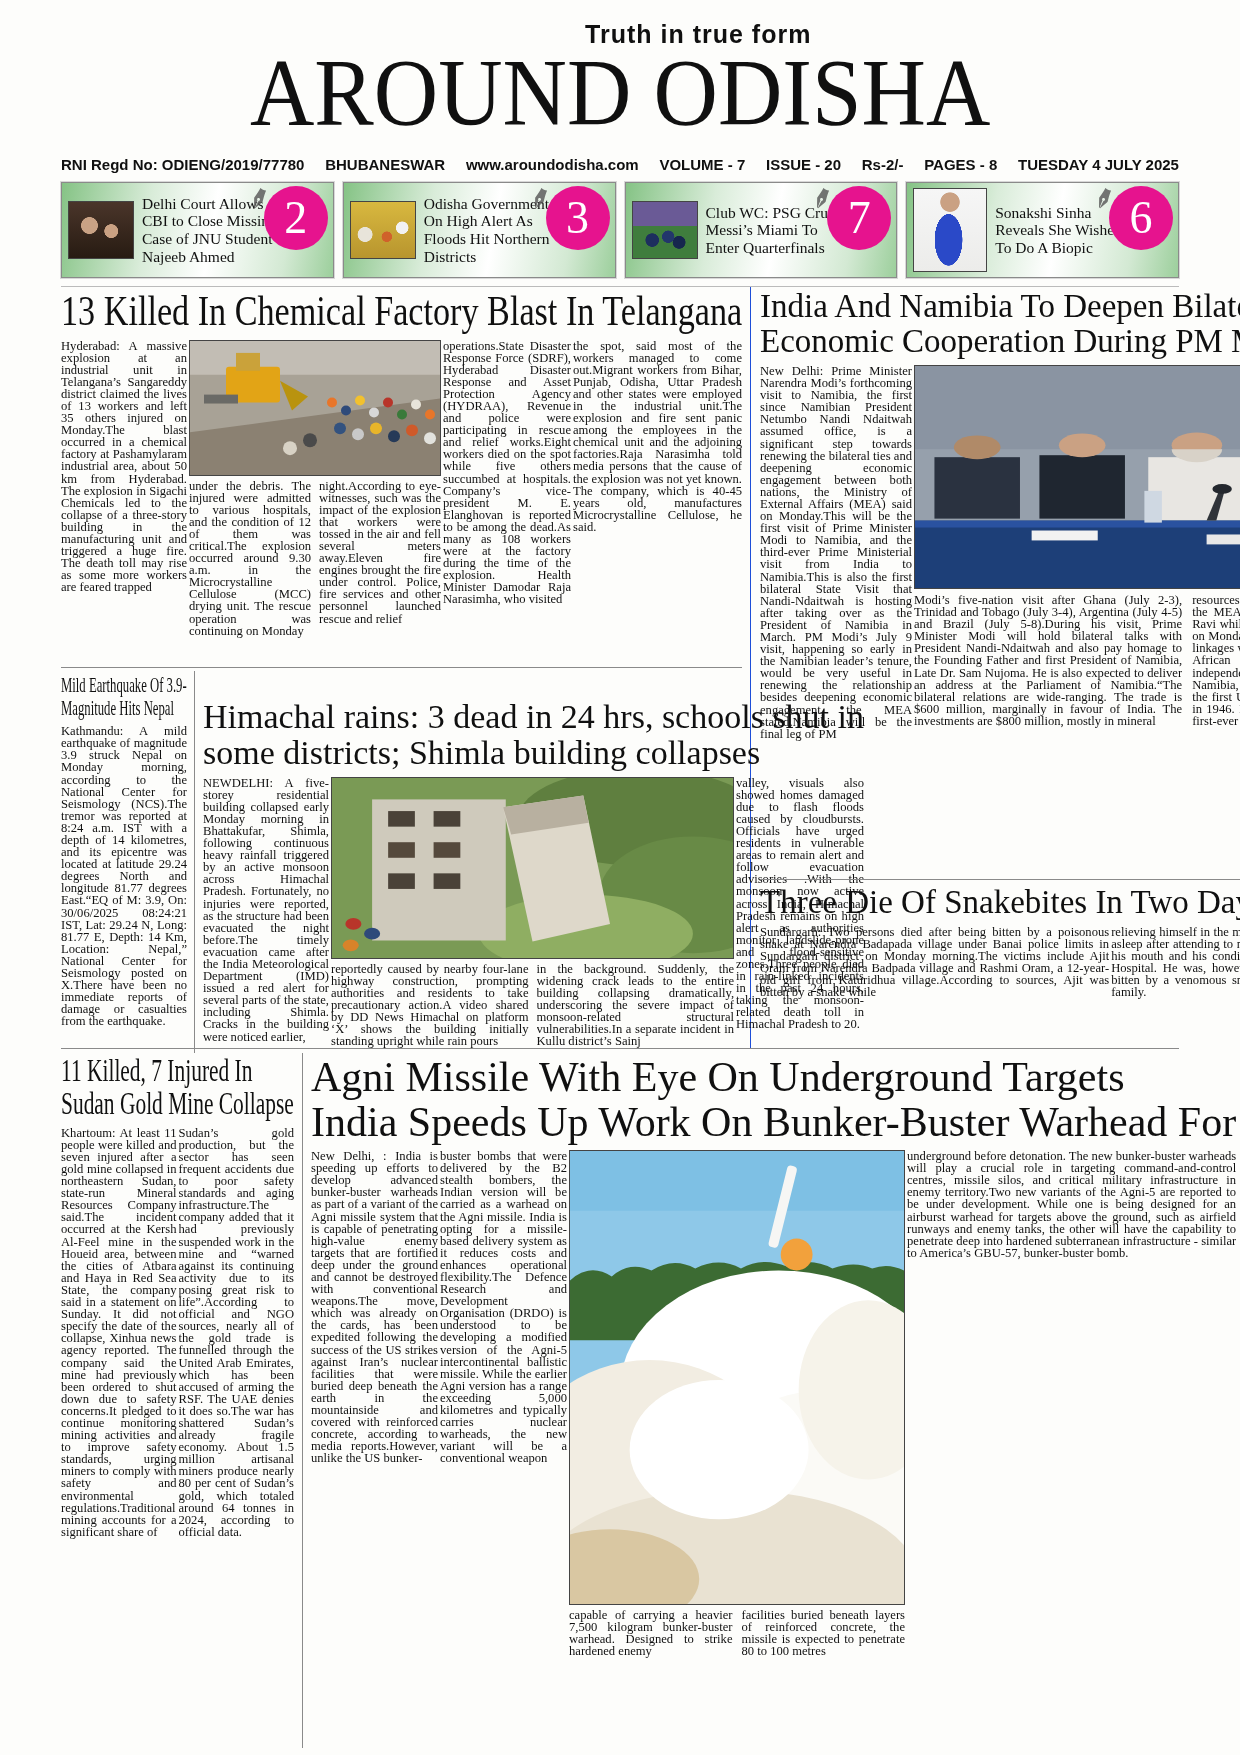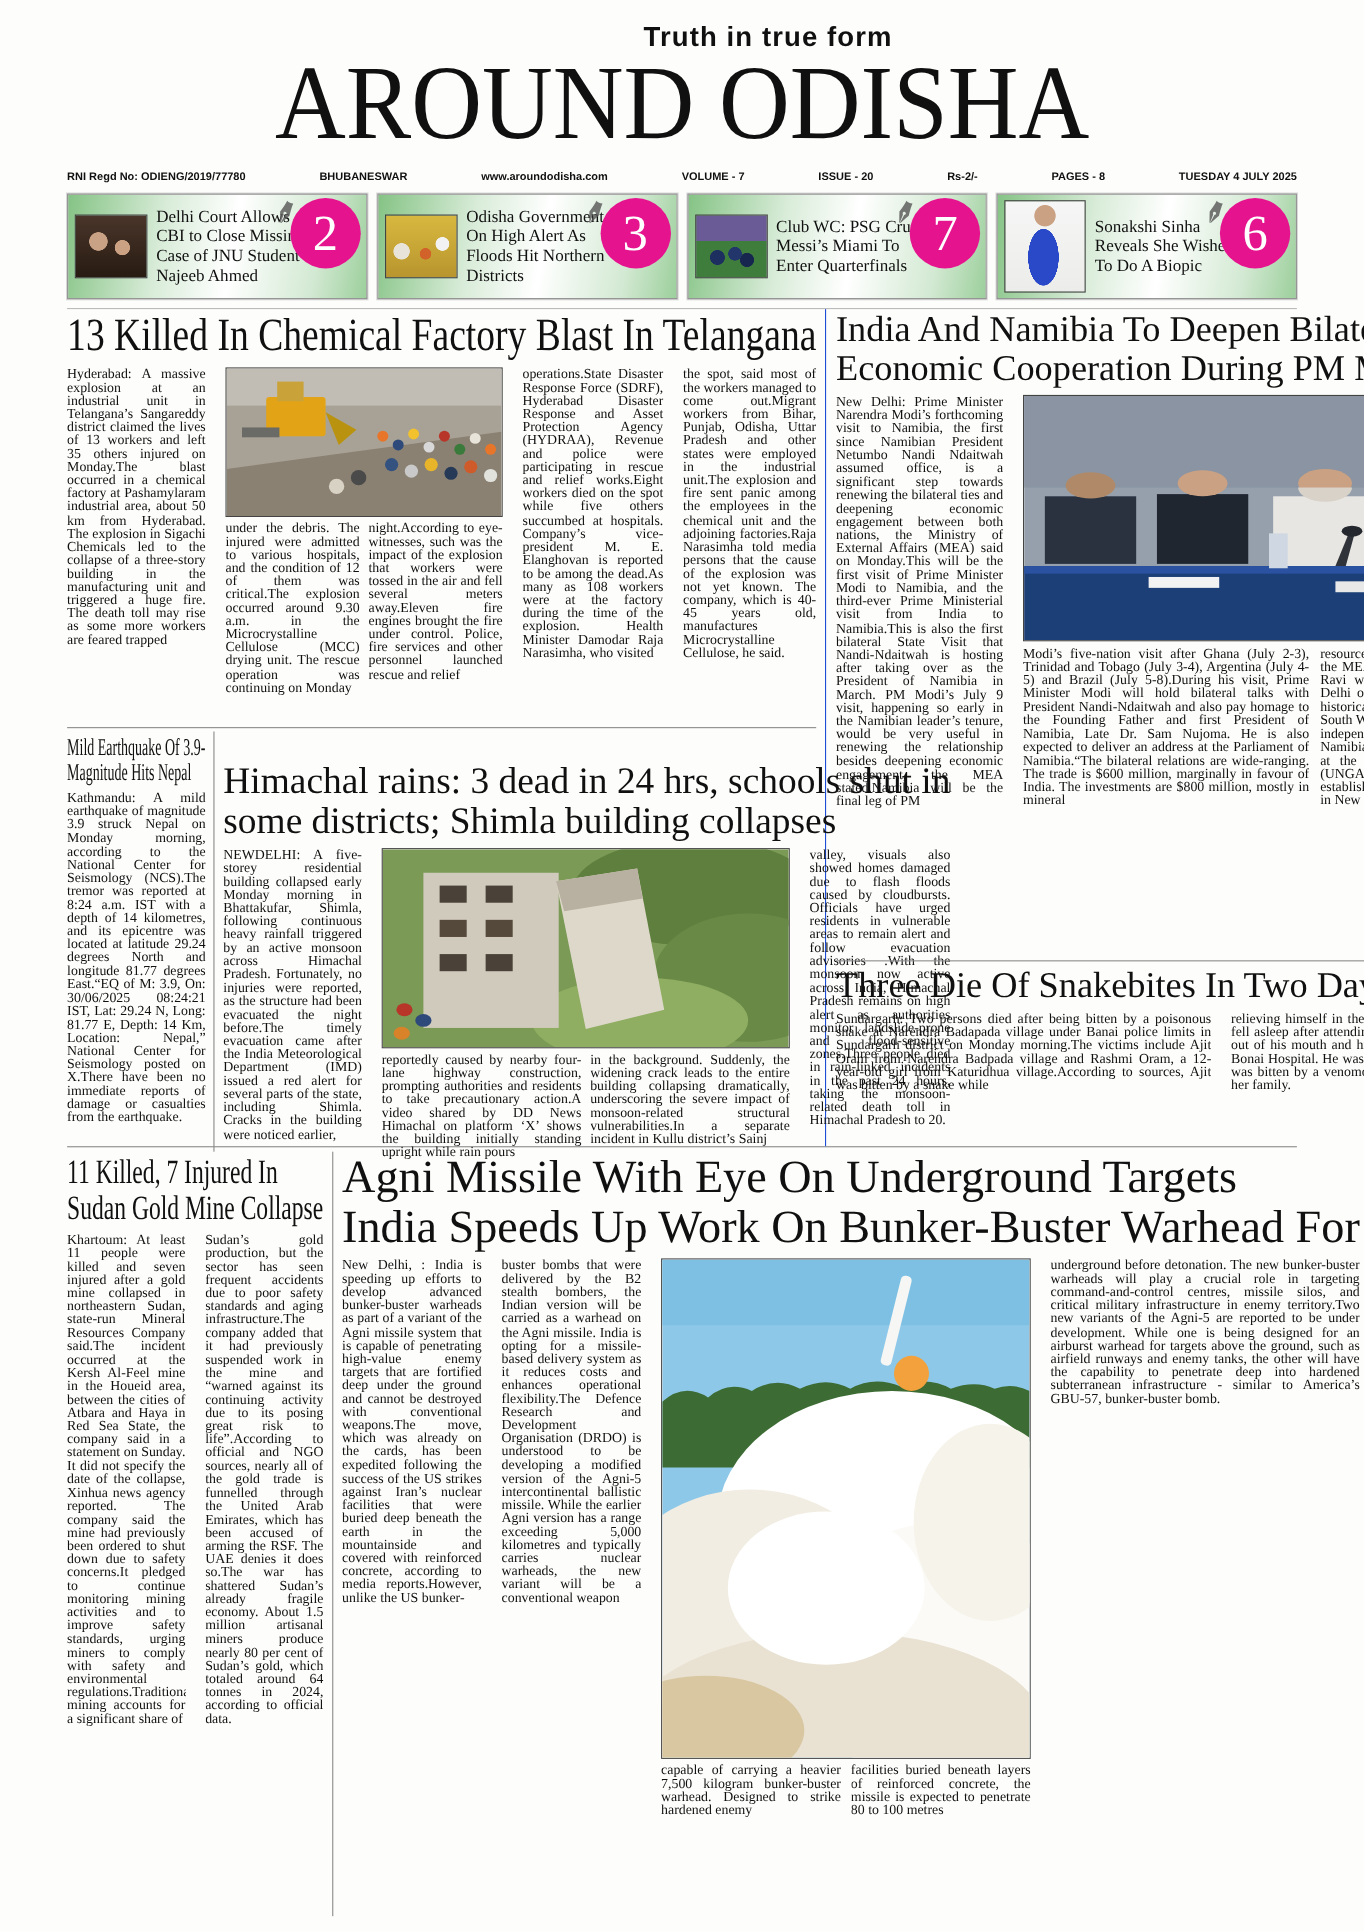--- a/index.html
+++ b/index.html
@@ -5,21 +5,21 @@
   *{margin:0;padding:0;box-sizing:border-box}
   html,body{width:1240px;height:1755px;background:#fdfdfb;color:#101010;overflow:hidden}
   body{font-family:"Liberation Serif","DejaVu Serif",serif}
   .page{position:relative;width:1118px;margin:0 auto;padding-top:12px;height:1755px}
 
   
   .masthead{position:relative;height:142px}
   .tagline{position:absolute;left:57%;top:8px;transform:translateX(-50%);font-family:"Liberation Sans",sans-serif;font-weight:bold;font-size:25px;letter-spacing:1px;white-space:nowrap}
   .m-title-wrap{position:absolute;left:50%;transform:translateX(-50%);top:32px;width:740px;text-align:center}
   .m-title{font-size:96px;line-height:1.02;white-space:nowrap;transform-origin:50% 50%}
-  .infobar{display:flex;justify-content:space-between;align-items:flex-end;font-family:"Liberation Sans",sans-serif;font-weight:bold;font-size:10px;padding:2px 0 4px 0}
+  .infobar{display:flex;justify-content:space-between;align-items:flex-end;font-family:"Liberation Sans",sans-serif;font-weight:bold;font-size:15px;padding:2px 0 4px 0}
 
   
   .teasers{display:flex;gap:9px;margin:5px 0 8px 0;height:96px}
   .teaser{position:relative;flex:1;border:1px solid #8a8a8a;box-shadow:0 0 0 1px #d8d8d8;background:linear-gradient(100deg,#85c385 0%,#d9ecd9 32%,#ffffff 55%,#d3e9d3 82%,#9ccf9c 100%);display:flex;align-items:center;padding:5px 6px;overflow:hidden}
   .thumb{width:66px;height:58px;border:1px solid #333;margin-right:8px;flex-shrink:0}
   .teaser:nth-child(4) .thumb{width:74px;height:84px}
   .t1{background:radial-gradient(circle at 32% 42%,#c9a285 0 15%,rgba(0,0,0,0) 16%),radial-gradient(circle at 66% 52%,#caa183 0 13%,rgba(0,0,0,0) 14%),linear-gradient(#4a352a,#271b12)}
   .t2{background:radial-gradient(circle at 22% 58%,#e8e4da 0 12%,rgba(0,0,0,0) 13%),radial-gradient(circle at 56% 62%,#d0622a 0 10%,rgba(0,0,0,0) 11%),radial-gradient(circle at 80% 46%,#f2f2f2 0 10%,rgba(0,0,0,0) 11%),linear-gradient(#d8b83f,#b8952e)}
   .t3{background:radial-gradient(circle at 30% 68%,#1d2f5e 0 11%,rgba(0,0,0,0) 12%),radial-gradient(circle at 55% 62%,#22366b 0 12%,rgba(0,0,0,0) 13%),radial-gradient(circle at 72% 72%,#16264e 0 10%,rgba(0,0,0,0) 11%),linear-gradient(#6a5a96 0 42%,#3f7d3d 42% 100%)}
   .t4{background:radial-gradient(circle at 50% 16%,#caa183 0 12%,rgba(0,0,0,0) 13%),radial-gradient(ellipse 32% 52% at 48% 62%,#2a49c8 0 60%,rgba(0,0,0,0) 61%),linear-gradient(#f6f6f6,#ececea)}
@@ -39,21 +39,21 @@
   .hl-telangana{font-size:42px}
   .hl-namibia{font-size:33px}
   .hl-quake{font-size:22px}
   .hl-himachal{font-size:34px}
   .hl-snake{font-size:33px}
   .hl-sudan{font-size:31px}
   .hl-missile{font-size:42px}
 
   
   .bt{font-size:12.6px;line-height:12.1px;text-align:justify;overflow:hidden}
-  .cols{display:flex;gap:18px}
+  .cols{display:flex;gap:2px}
   .photo{border:1px solid #444;overflow:hidden}
   .photo svg{display:block;width:100%;height:100%}
 
   
   .tel-body{height:322px}
   .tel-c1{width:126px}
   .tel-mid{width:252px;display:flex;flex-direction:column}
   .tel-photo{height:136px;margin-bottom:4px}
   .tel-sub{display:flex;gap:8px;flex:1}
   .tel-sub .bt{flex:1}

